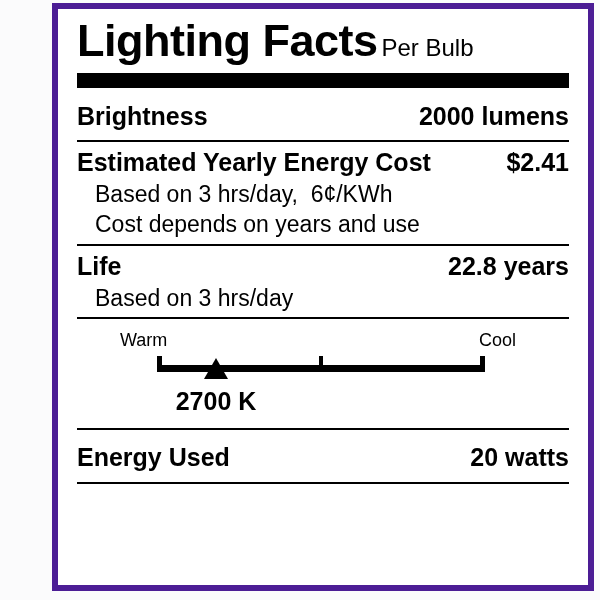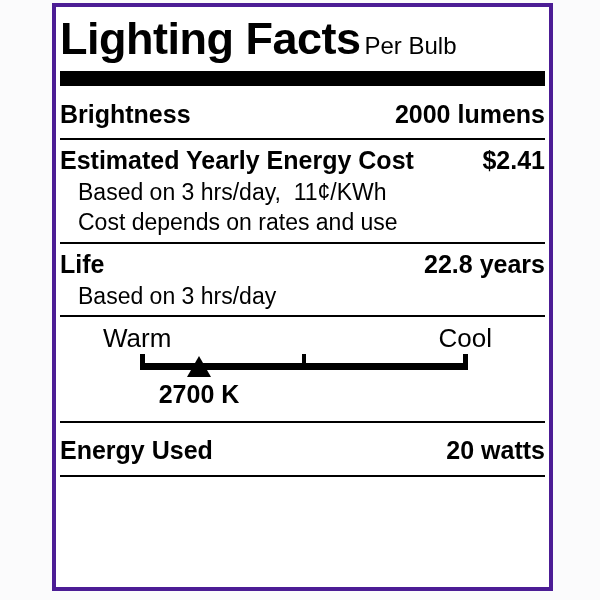--- a/index.html
+++ b/index.html
@@ -6,26 +6,26 @@
     margin: 0;
     padding: 0;
     width: 600px;
     height: 600px;
     background: #fbfbfc;
     font-family: "Liberation Sans", "DejaVu Sans", sans-serif;
     color: #000;
   }
   .label {
     box-sizing: border-box;
-    width: 501px;
+    width: 542px;
     height: 588px;
     margin: 3px 0 0 52px;
     background: #ffffff;
-    border: 4px solid #4c1d95;
-    padding: 0 4px;
+    border: 6px solid #4c1d95;
+    padding: 0 19px;
     overflow: hidden;
   }
   .header {
     display: flex;
     align-items: baseline;
     padding-top: 8px;
   }
   .title {
     font-size: 45px;
     font-weight: bold;
@@ -61,21 +61,21 @@
     font-size: 23px;
     line-height: 26px;
     padding-left: 18px;
     margin-top: 4px;
     white-space: pre;
   }
   .section.appearance { padding: 4px 0 12px; }
   .warmcool {
     display: flex;
     justify-content: space-between;
-    font-size: 26px;
+    font-size: 18px;
     line-height: 27px;
     margin-top: 4px;
     padding: 0 53px 0 43px;
   }
   .scalewrap {
     width: 328px;
     margin-left: 80px;
     margin-top: 2px;
   }
   .scale {
@@ -118,20 +118,21 @@
     border-bottom: 21px solid #000;
     transform: translateX(-50%);
   }
   .kelvin {
     position: relative;
     width: max-content;
     transform: translateX(-50%);
     font-size: 25px;
     font-weight: bold;
     line-height: 29px;
+    margin-top: 5px;
     white-space: nowrap;
   }
   .row.energy { padding: 13px 0 10px; }
 </style>
 </head>
 <body>
 
 <div class="label">
 
   <div class="header">
@@ -144,22 +145,22 @@
   <div class="row main brightness bordered">
     <span>Brightness</span>
     <span>2000 lumens</span>
   </div>
 
   <div class="section cost bordered">
     <div class="row main">
       <span>Estimated Yearly Energy Cost</span>
       <span>$2.41</span>
     </div>
-    <div class="sub">Based on 3 hrs/day,  11¢/KWh</div>
-    <div class="sub">Cost depends on rates and use</div>
+    <div class="sub">Based on 3 hrs/day,  6¢/KWh</div>
+    <div class="sub">Cost depends on years and use</div>
   </div>
 
   <div class="section life bordered">
     <div class="row main">
       <span>Life</span>
       <span>22.8 years</span>
     </div>
     <div class="sub">Based on 3 hrs/day</div>
   </div>
 

